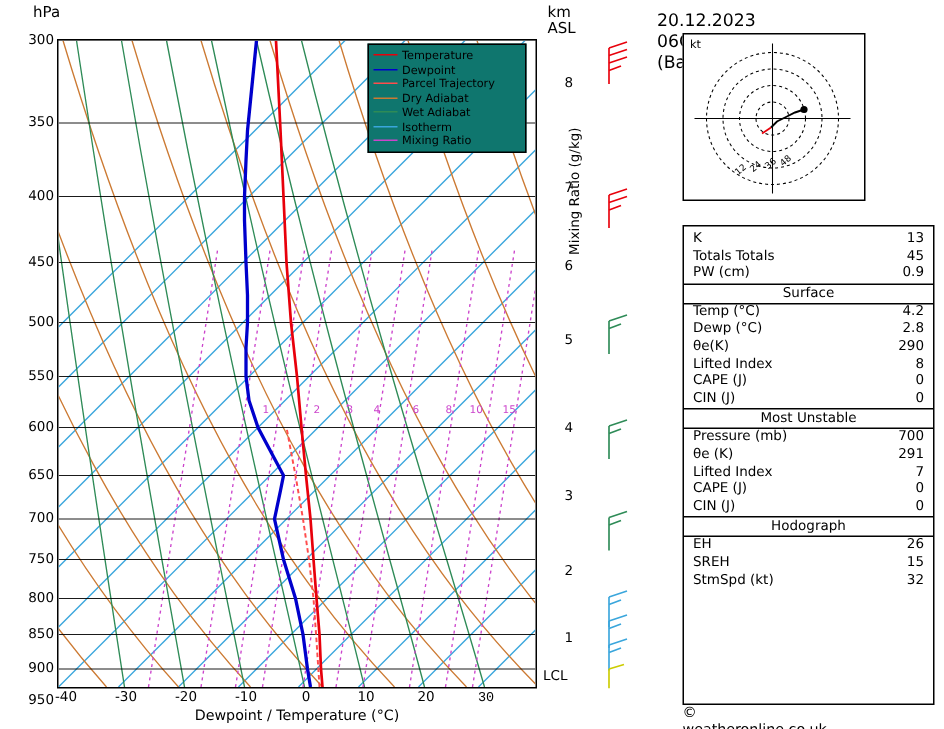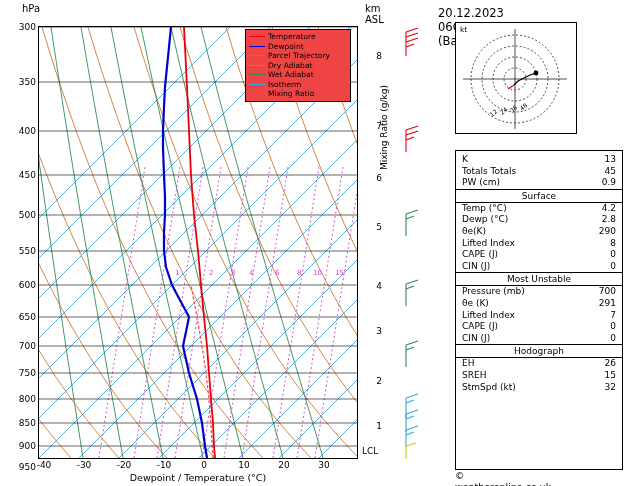--- a/index.html
+++ b/index.html
@@ -37,21 +37,21 @@
   
   #mix-title{
     position:absolute;left:379px;top:170px;width:130px;
     transform:rotate(-90deg);transform-origin:0 0;
     font-size:9px;white-space:nowrap;
   }
 
   
   #legend{
     position:absolute;left:245px;top:29px;width:106px;
-    background:#ef4444;border:1px solid #000;padding:2px 3px;box-sizing:border-box;
+    background:#0f766e;border:1px solid #000;padding:2px 3px;box-sizing:border-box;
   }
   #legend .row{display:flex;align-items:center;height:9.5px;}
   #legend .swatch{width:16px;height:0;border-top-width:1.4px;border-top-style:solid;margin-right:3px;}
   #legend .txt{font-size:7.5px;line-height:9px;}
 
   
   #barbs{position:absolute;left:392px;top:26px;width:36px;height:433px;}
 
   
   #date-label{position:absolute;left:438px;top:6px;font-size:11.5px;}
@@ -192,21 +192,21 @@
     </div>
 
     <div id="xlabels">
       <div class="xlab" style="left:6px;">-40</div>
       <div class="xlab" style="left:46px;">-30</div>
       <div class="xlab" style="left:86px;">-20</div>
       <div class="xlab" style="left:126px;">-10</div>
       <div class="xlab" style="left:166px;">0</div>
       <div class="xlab" style="left:206px;">10</div>
       <div class="xlab" style="left:246px;">20</div>
-      <div class="xlab" style="left:286px;">30</div>
+      <div class="xlab" style="left:286px;font-family:Liberation Mono, monospace;">30</div>
     </div>
     <div id="xtitle">Dewpoint / Temperature (°C)</div>
 
     <div id="kmaxis">
       <div class="kmlab" style="top:30px;">8</div>
       <div class="kmlab" style="top:100px;">7</div>
       <div class="kmlab" style="top:152px;">6</div>
       <div class="kmlab" style="top:201px;">5</div>
       <div class="kmlab" style="top:260px;">4</div>
       <div class="kmlab" style="top:305px;">3</div>

